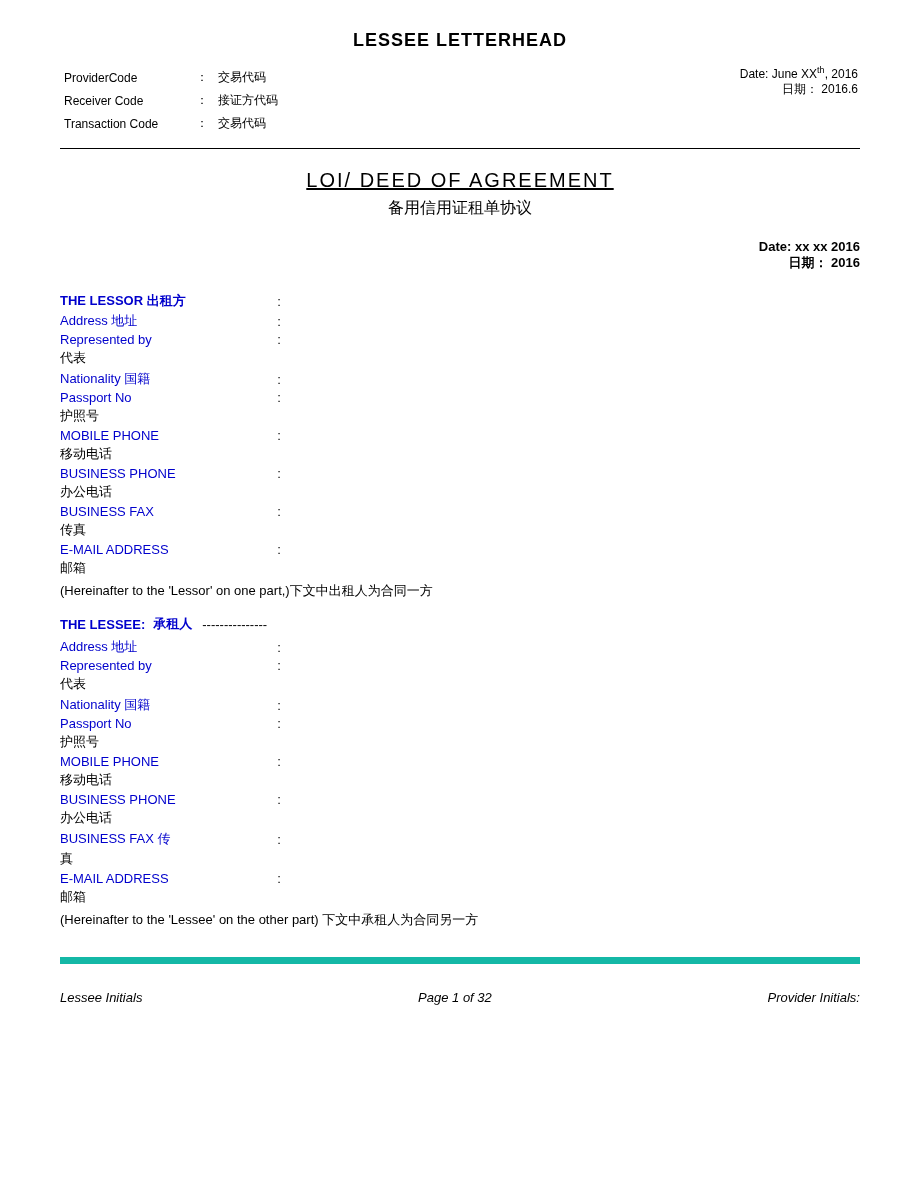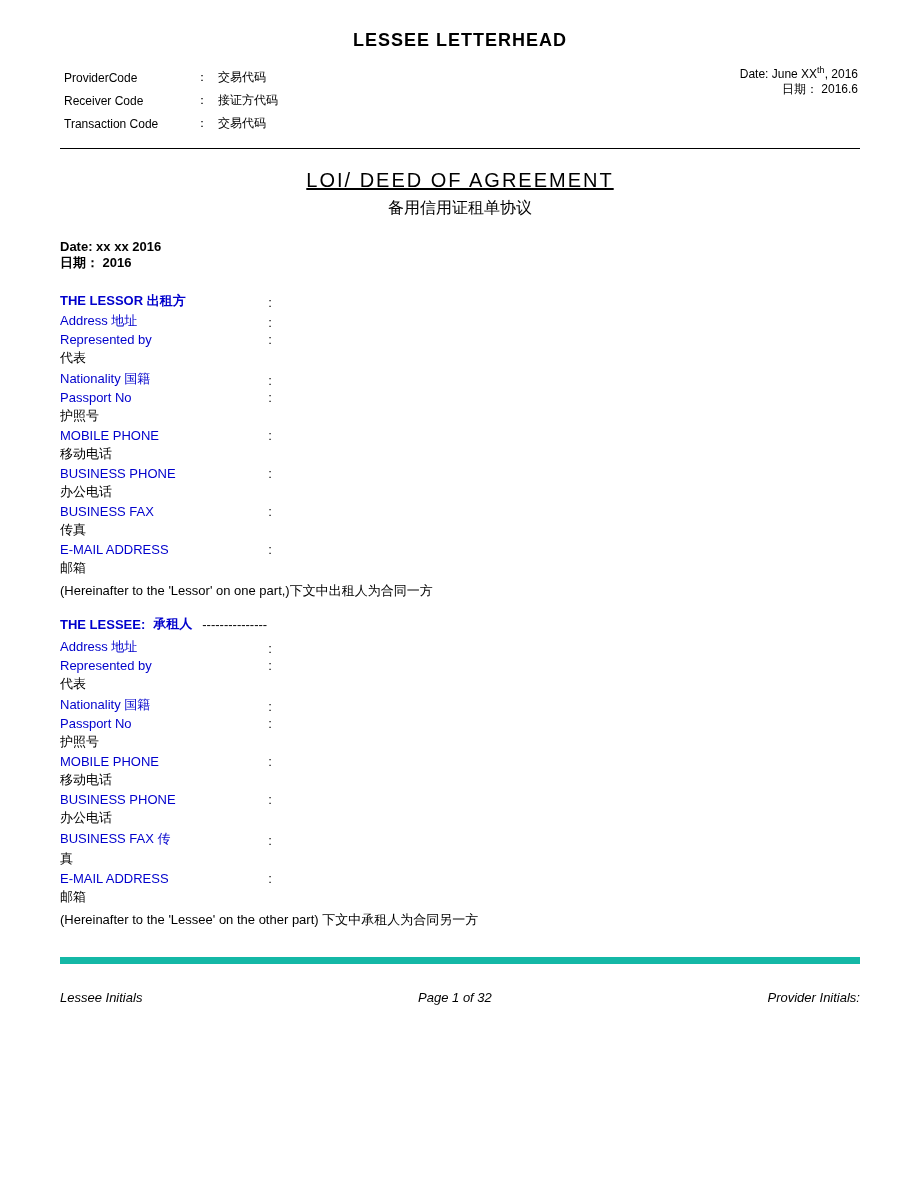--- a/index.html
+++ b/index.html
@@ -62,30 +62,32 @@
       margin-bottom: 20px;
     }
 
     .date-section {
       margin-bottom: 20px;
     }
 
     .date-section p {
       font-size: 13px;
       font-weight: bold;
+      text-align: right;
     }
 
     .section-block {
       margin-bottom: 15px;
     }
 
     .field-row {
       display: flex;
-      align-items: flex-end;
+      align-items: center;
       margin-bottom: 2px;
+      gap: 9px;
     }
 
     .field-label {
       color: #0000cc;
       font-size: 13px;
       min-width: 200px;
       font-weight: normal;
     }
 
     .field-label-bold {

